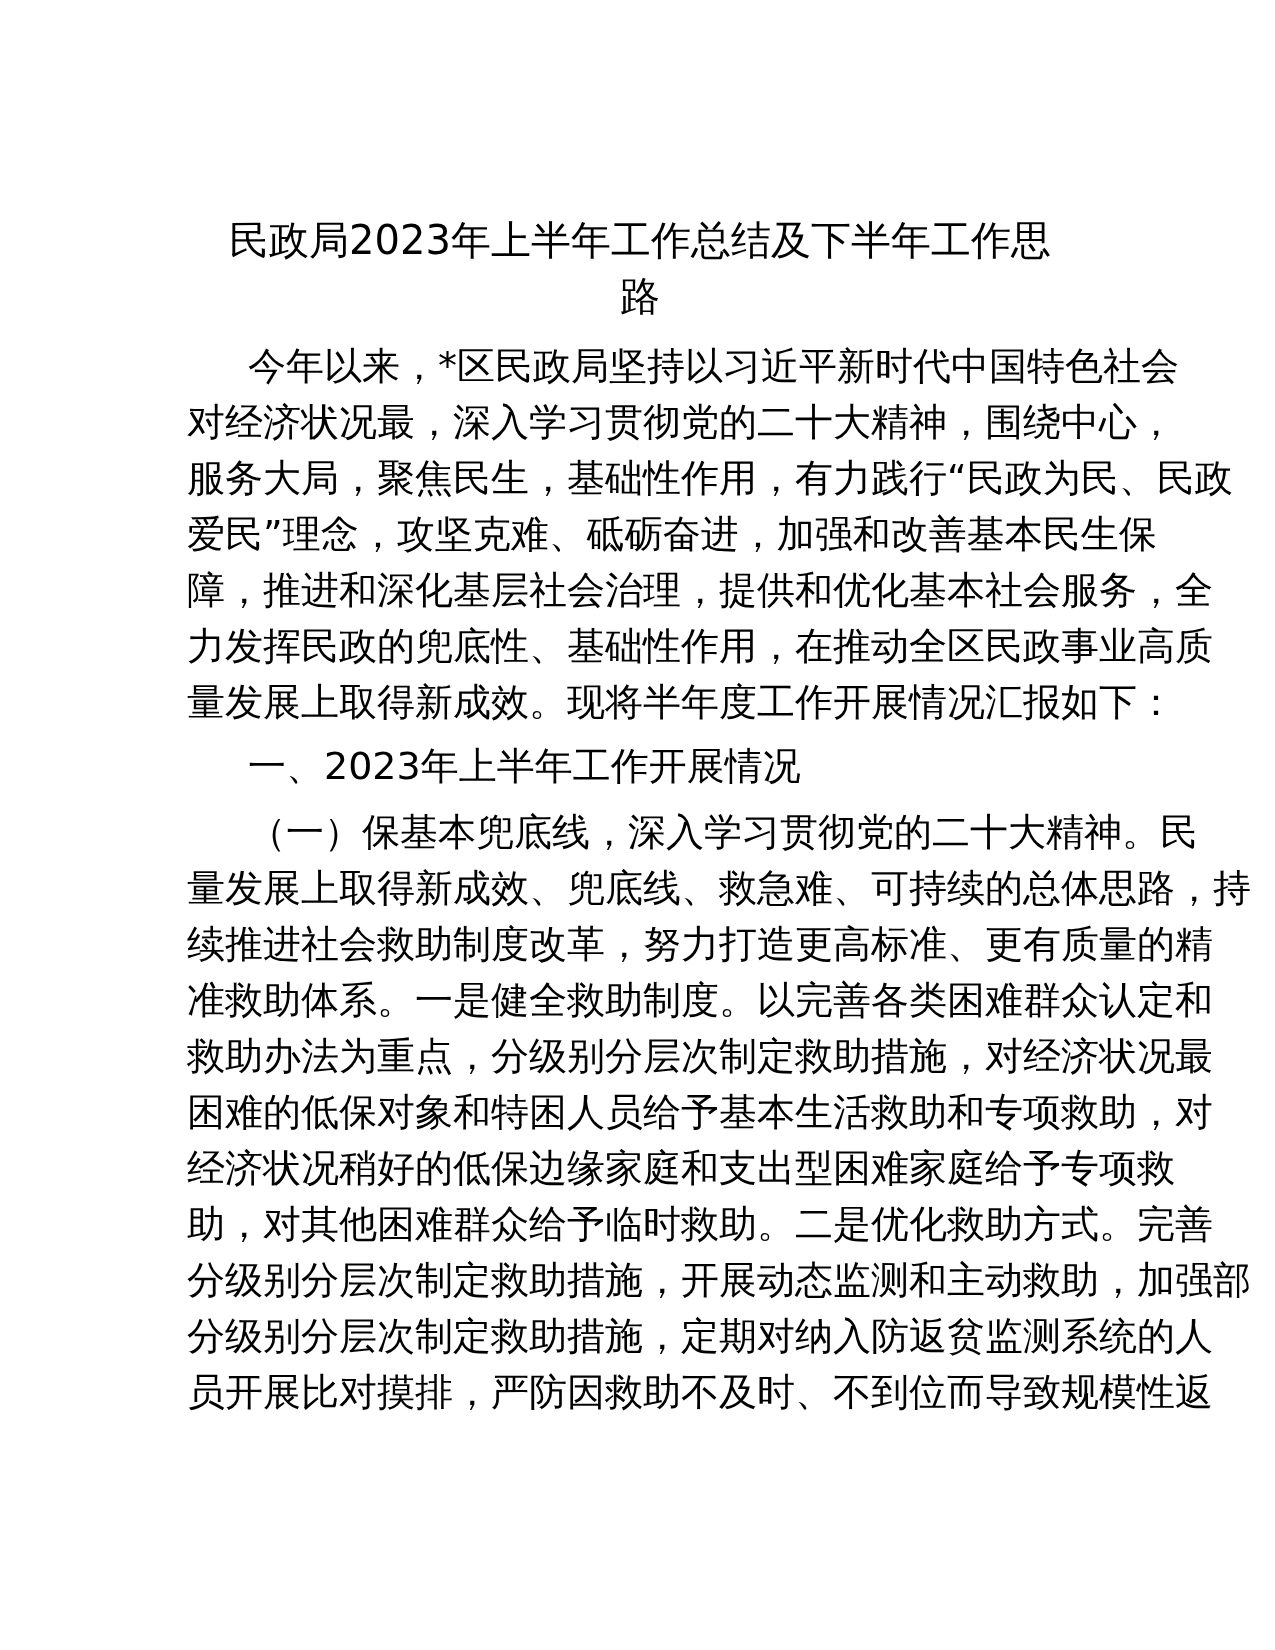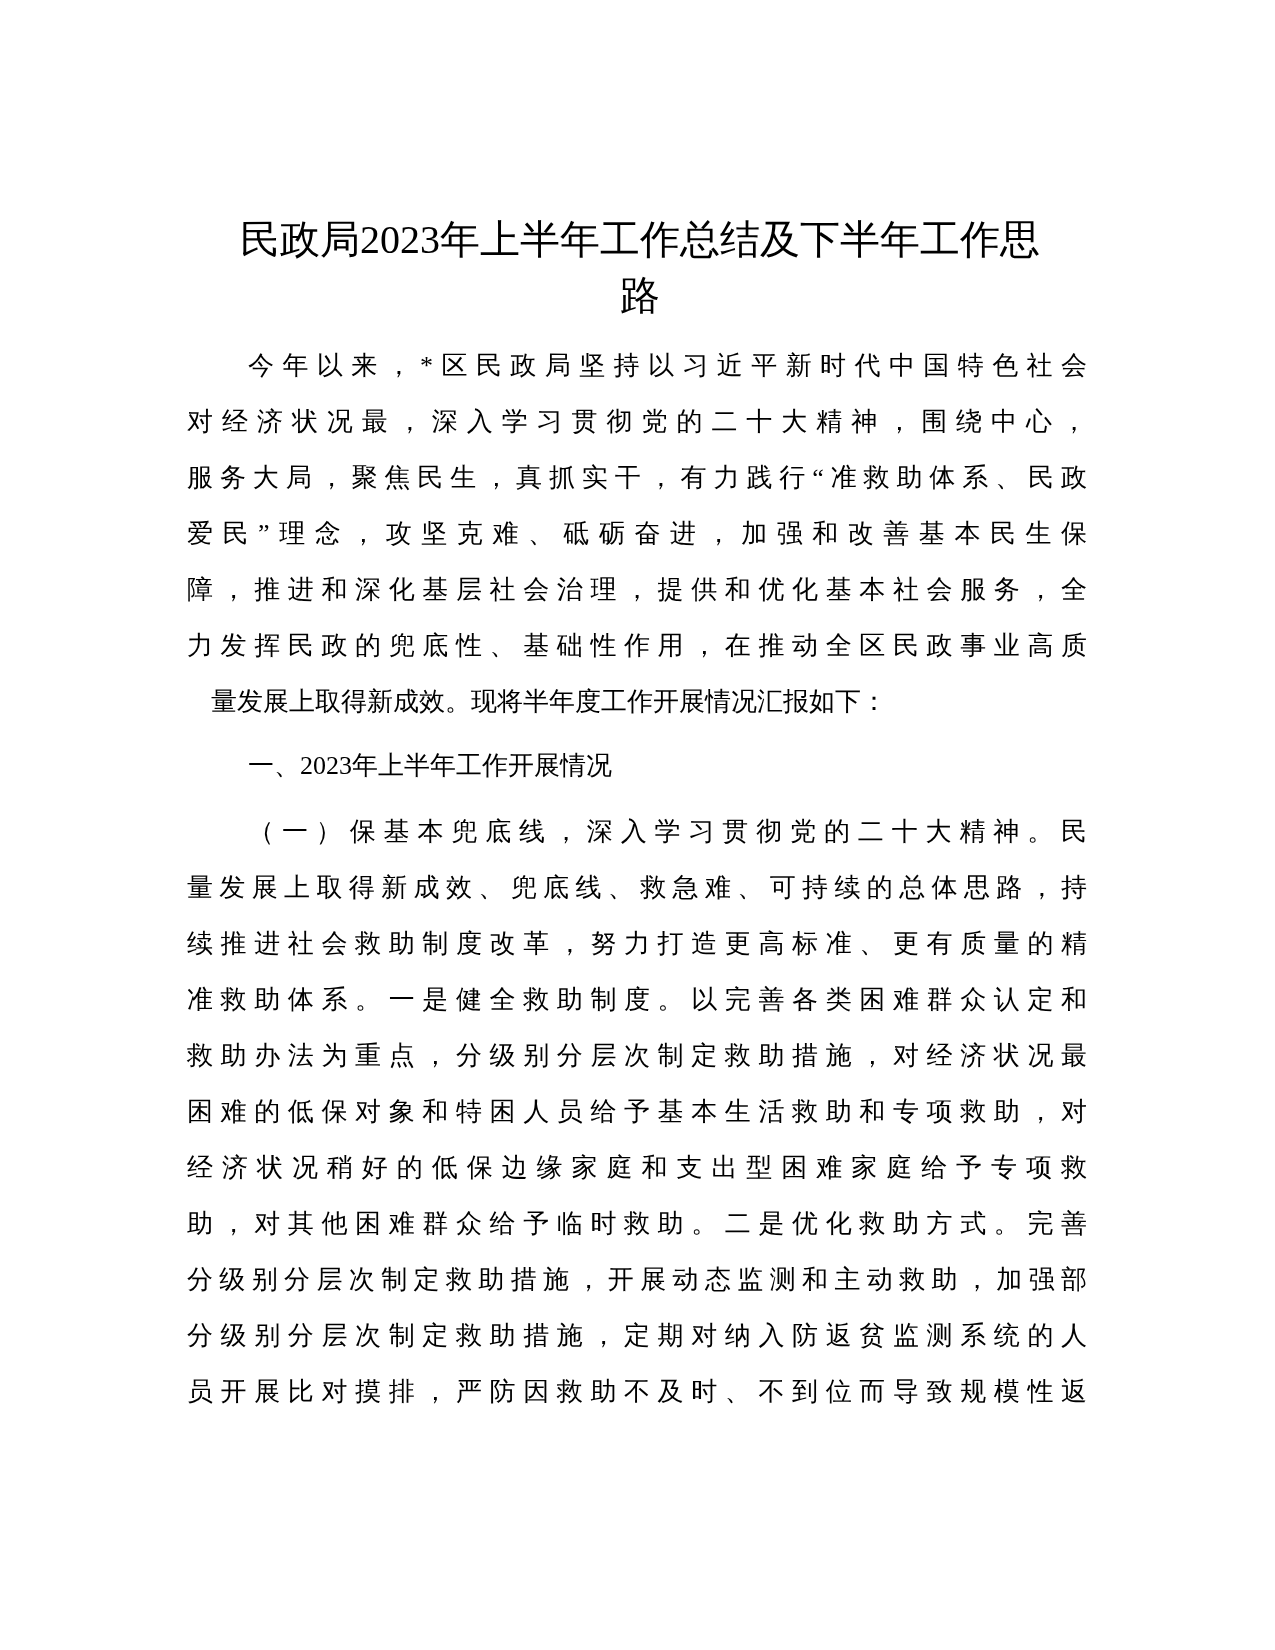--- a/index.html
+++ b/index.html
@@ -1,38 +1,38 @@
 <!DOCTYPE html>
 <html><head>
 <meta charset="utf-8">
 <style>
   html, body { margin:0; padding:0; background:#ffffff; }
   body { width:1275px; height:1650px; position:relative; overflow:hidden;
          font-family: "DejaVu Sans", "Liberation Sans", sans-serif; color:#000; }
-  .page { position:absolute; left:0; top:0; width:1275px; height:1650px; background:#fff;font-family:Liberation Serif, serif; }
+  .page { position:absolute; left:0; top:0; width:1275px; height:1650px; background:#fff; }
   .title { position:absolute; left:180px; width:920px; text-align:center;
            font-size:40px; line-height:56px; letter-spacing:0px; }
   .title-1 { top:212px; }
   .title-2 { top:268px; }
-  .line { position:absolute; left:187px; width:900px; font-size:26px; line-height:40px;
+  .line { position:absolute; left:187px; width:900px; font-size:38px; line-height:40px;
           white-space:nowrap; text-align:justify; text-align-last:justify; }
-  .line.last { text-align-last:left;margin-left:24px; }
+  .line.last { text-align-last:left; }
   .line.indent { left:248px; width:839px; }
   .line.heading { left:248px; width:839px; text-align-last:left; }
 </style>
 </head>
 <body>
 
 <div class="page">
   <div class="title title-1">民政局2023年上半年工作总结及下半年工作思</div>
   <div class="title title-2">路</div>
 
   <div class="line indent" style="top:346px">今年以来，*区民政局坚持以习近平新时代中国特色社会</div>
   <div class="line" style="top:402px">对经济状况最，深入学习贯彻党的二十大精神，围绕中心，</div>
-  <div class="line" style="top:458px">服务大局，聚焦民生，真抓实干，有力践行“准救助体系、民政</div>
+  <div class="line" style="top:458px">服务大局，聚焦民生，基础性作用，有力践行“民政为民、民政</div>
   <div class="line" style="top:514px">爱民”理念，攻坚克难、砥砺奋进，加强和改善基本民生保</div>
   <div class="line" style="top:570px">障，推进和深化基层社会治理，提供和优化基本社会服务，全</div>
   <div class="line" style="top:626px">力发挥民政的兜底性、基础性作用，在推动全区民政事业高质</div>
   <div class="line last" style="top:682px">量发展上取得新成效。现将半年度工作开展情况汇报如下：</div>
 
   <div class="line heading" style="top:746px">一、2023年上半年工作开展情况</div>
 
   <div class="line indent" style="top:812px">（一）保基本兜底线，深入学习贯彻党的二十大精神。民</div>
   <div class="line" style="top:868px">量发展上取得新成效、兜底线、救急难、可持续的总体思路，持</div>
   <div class="line" style="top:924px">续推进社会救助制度改革，努力打造更高标准、更有质量的精</div>

